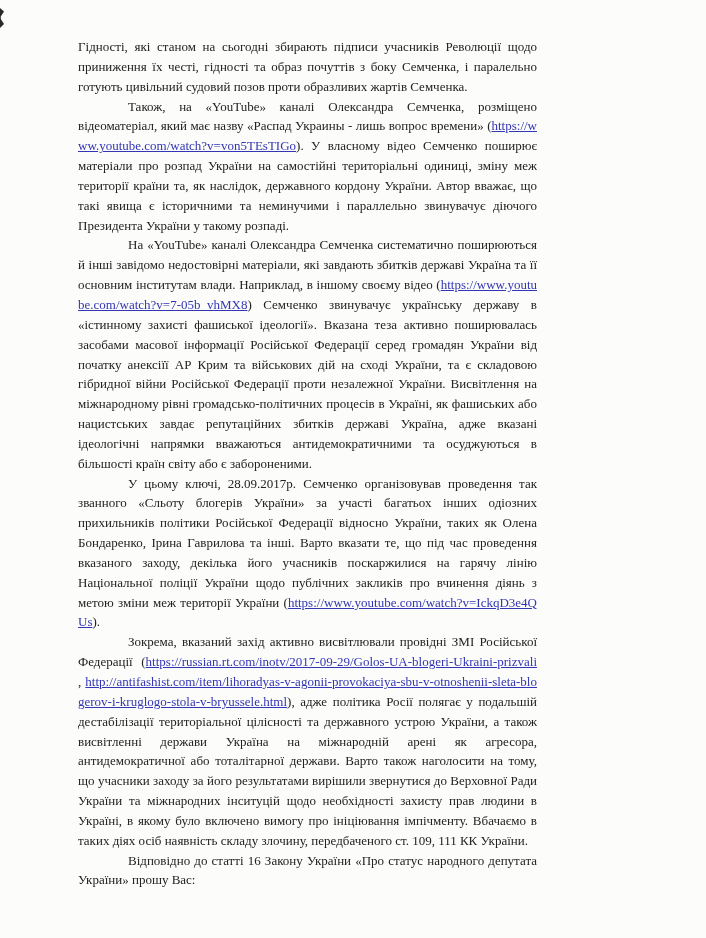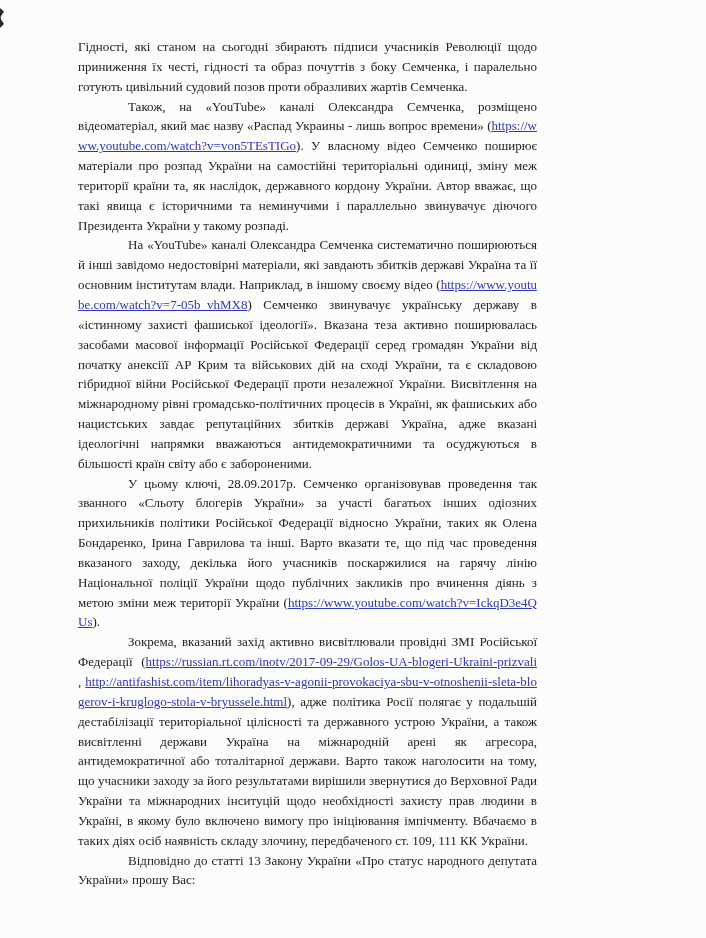--- a/index.html
+++ b/index.html
@@ -50,15 +50,15 @@
 
 <div class="scan-artifact"></div>
 
 <div class="page">
   <div id="text-block">
       <p class="para"><span>Гідності, які станом на сьогодні збирають підписи учасників Революції щодо приниження їх честі, гідності та образ почуттів з боку Семченка, і паралельно готують цивільний судовий позов проти образливих жартів Семченка.</span></p>
       <p class="para indent"><span>Також, на «YouTube» каналі Олександра Семченка, розміщено відеоматеріал, який має назву «Распад Украины - лишь вопрос времени» (</span><a class="doc-link">https://www.youtube.com/watch?v=von5TEsTIGo</a><span>). У власному відео Семченко поширює матеріали про розпад України на самостійні територіальні одиниці, зміну меж території країни та, як наслідок, державного кордону України. Автор вважає, що такі явища є історичними та неминучими і параллельно звинувачує діючого Президента України у такому розпаді.</span></p>
       <p class="para indent"><span>На «YouTube» каналі Олександра Семченка систематично поширюються й інші завідомо недостовірні матеріали, які завдають збитків державі Україна та її основним інститутам влади. Наприклад, в іншому своєму відео (</span><a class="doc-link">https://www.youtube.com/watch?v=7-05b_vhMX8</a><span>) Семченко звинувачує українську державу в «істинному захисті фашиської ідеології». Вказана теза активно поширювалась засобами масової інформації Російської Федерації серед громадян України від початку анексіїї АР Крим та військових дій на сході України, та є складовою гібридної війни Російської Федерації проти незалежної України. Висвітлення на міжнародному рівні громадсько-політичних процесів в Україні, як фашиських або нацистських завдає репутаційних збитків державі Україна, адже вказані ідеологічні напрямки вважаються антидемократичними та осуджуються в більшості країн світу або є забороненими.</span></p>
       <p class="para indent"><span>У цьому ключі, 28.09.2017р. Семченко організовував проведення так званного «Сльоту блогерів України» за участі багатьох інших одіозних прихильників політики Російської Федерації відносно України, таких як Олена Бондаренко, Ірина Гаврилова та інші. Варто вказати те, що під час проведення вказаного заходу, декілька його учасників поскаржилися на гарячу лінію Національної поліції України щодо публічних закликів про вчинення діянь з метою зміни меж території України (</span><a class="doc-link">https://www.youtube.com/watch?v=IckqD3e4QUs</a><span>).</span></p>
       <p class="para indent"><span>Зокрема, вказаний захід активно висвітлювали провідні ЗМІ Російської Федерації (</span><a class="doc-link">https://russian.rt.com/inotv/2017-09-29/Golos-UA-blogeri-Ukraini-prizvali</a><span> , </span><a class="doc-link">http://antifashist.com/item/lihoradyas-v-agonii-provokaciya-sbu-v-otnoshenii-sleta-blogerov-i-kruglogo-stola-v-bryussele.html</a><span>), адже політика Росії полягає у подальшій дестабілізації територіальної цілісності та державного устрою України, а також висвітленні держави Україна на міжнародній арені як агресора, антидемократичної або тоталітарної держави. Варто також наголосити на тому, що учасники заходу за його результатами вирішили звернутися до Верховної Ради України та міжнародних інситуцій щодо необхідності захисту прав людини в Україні, в якому було включено вимогу про ініціювання імпічменту. Вбачаємо в таких діях осіб наявність складу злочину, передбаченого ст. 109, 111 КК України.</span></p>
-      <p class="para indent"><span>Відповідно до статті 13 Закону України «Про статус народного депутата України» прошу Вас:</span></p>
+      <p class="para indent"><span>Відповідно до статті 16 Закону України «Про статус народного депутата України» прошу Вас:</span></p>
     </div>
 </div>
 
 </body></html>

